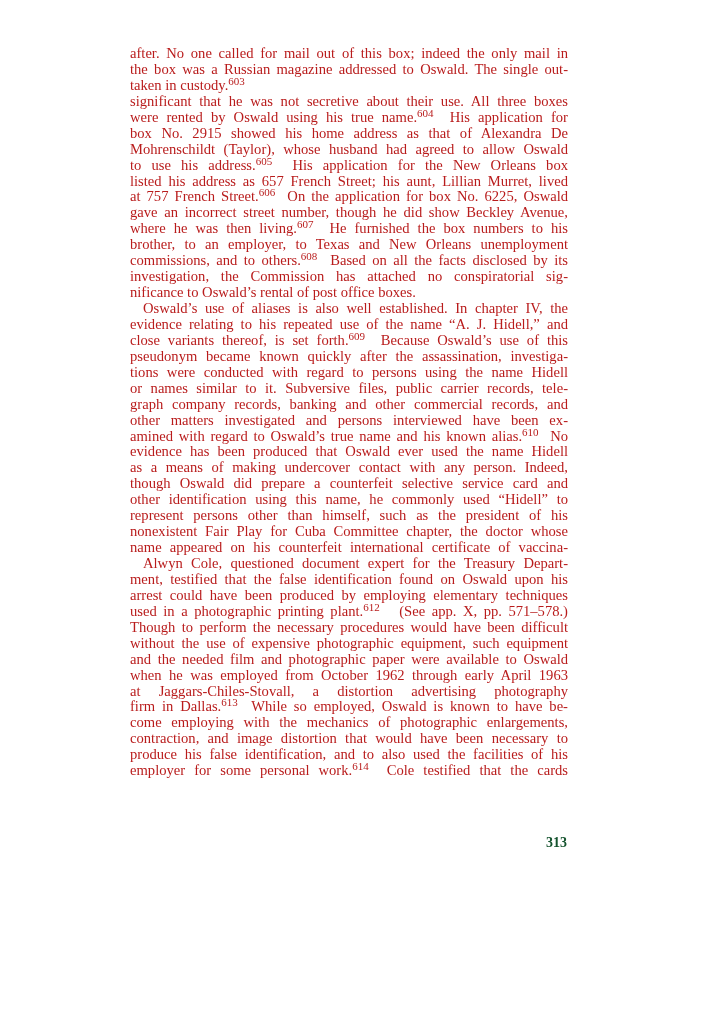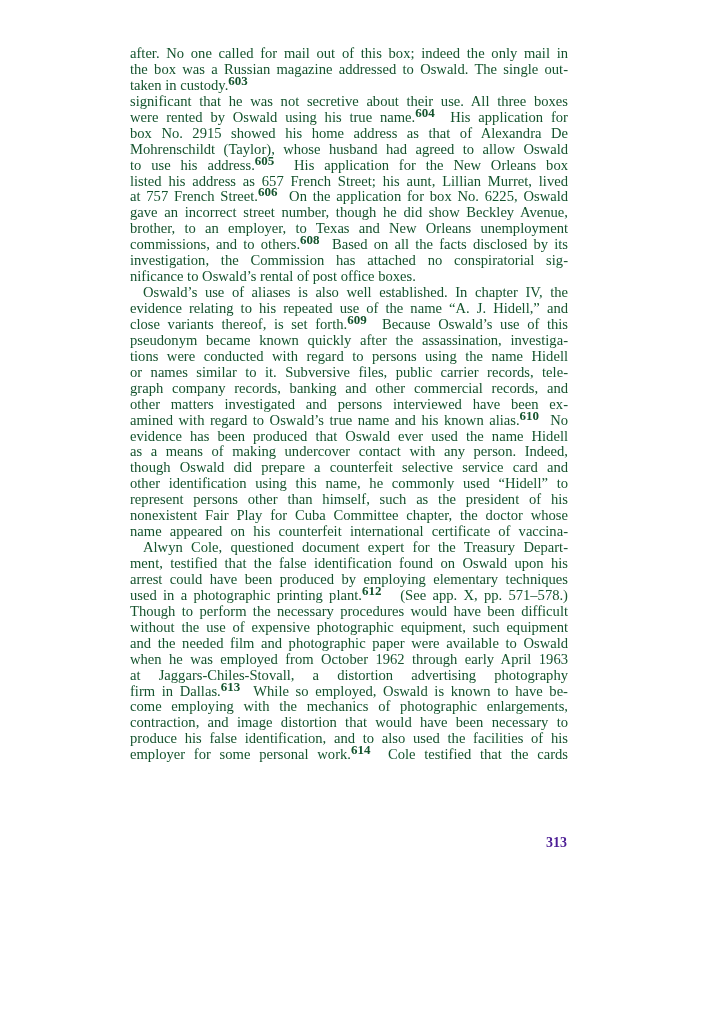--- a/index.html
+++ b/index.html
@@ -14,21 +14,21 @@
       overflow: hidden;
     }
     .page {
       position: absolute;
       left: 130px;
       top: 46px;
       width: 438px;
       font-family: "Liberation Serif", "DejaVu Serif", serif;
       font-size: 14.6px;
       line-height: 15.95px;
-      color: #14532d;
+      color: #b91c1c;
     }
     .para {
       margin: 0;
       text-align: justify;
       text-indent: 0;
     }
     .line {
       display: block;
       text-align: justify;
       text-align-last: justify;
@@ -36,55 +36,55 @@
       height: 15.95px;
       overflow: visible;
     }
     .line.last {
       text-align-last: left;
     }
     .line.indent {
       padding-left: 13px;
     }
     .fn {
-      font-size: 13px;
+      font-size: 11px;
       vertical-align: 5px;
       line-height: 0;
-      font-weight: bold;
     }
     .page-number {
       position: absolute;
       left: 130px;
       width: 437px;
       top: 835px;
       text-align: right;
       font-family: "Liberation Serif", "DejaVu Serif", serif;
       font-size: 14px;
       font-weight: bold;
-      color: #4c1d95;
+      color: #14532d;
     }
   </style>
 </head>
 <body>
 
 <div class="page" id="page-body">
     <div class="para">
       <span class="line"><span>after.  No one called for mail out of this box; indeed the only mail in</span></span>
       <span class="line"><span>the box was a Russian magazine addressed to Oswald.  The single out-</span></span>
       <span class="line last"><span>taken in custody.</span><sup class="fn">603</sup></span>
     </div>
     <div class="para">
       <span class="line"><span>significant that he was not secretive about their use.  All three boxes</span></span>
       <span class="line"><span>were rented by Oswald using his true name.</span><sup class="fn">604</sup><span style="white-space: pre;">  His application for</span></span>
       <span class="line"><span>box No. 2915 showed his home address as that of Alexandra De</span></span>
       <span class="line"><span>Mohrenschildt (Taylor), whose husband had agreed to allow Oswald</span></span>
       <span class="line"><span>to use his address.</span><sup class="fn">605</sup><span style="white-space: pre;">  His application for the New Orleans box</span></span>
       <span class="line"><span>listed his address as 657 French Street; his aunt, Lillian Murret, lived</span></span>
       <span class="line"><span>at 757 French Street.</span><sup class="fn">606</sup><span style="white-space: pre;">  On the application for box No. 6225, Oswald</span></span>
       <span class="line"><span>gave an incorrect street number, though he did show Beckley Avenue,</span></span>
+      <span class="line"><span>where he was then living.</span><sup class="fn">607</sup><span style="white-space: pre;">  He furnished the box numbers to his</span></span>
       <span class="line"><span>brother, to an employer, to Texas and New Orleans unemployment</span></span>
       <span class="line"><span>commissions, and to others.</span><sup class="fn">608</sup><span style="white-space: pre;">  Based on all the facts disclosed by its</span></span>
       <span class="line"><span>investigation, the Commission has attached no conspiratorial sig-</span></span>
       <span class="line last"><span>nificance to Oswald’s rental of post office boxes.</span></span>
     </div>
     <div class="para">
       <span class="line indent"><span>Oswald’s use of aliases is also well established.  In chapter IV, the</span></span>
       <span class="line"><span>evidence relating to his repeated use of the name “A. J. Hidell,” and</span></span>
       <span class="line"><span>close variants thereof, is set forth.</span><sup class="fn">609</sup><span style="white-space: pre;">  Because Oswald’s use of this</span></span>
       <span class="line"><span>pseudonym became known quickly after the assassination, investiga-</span></span>

